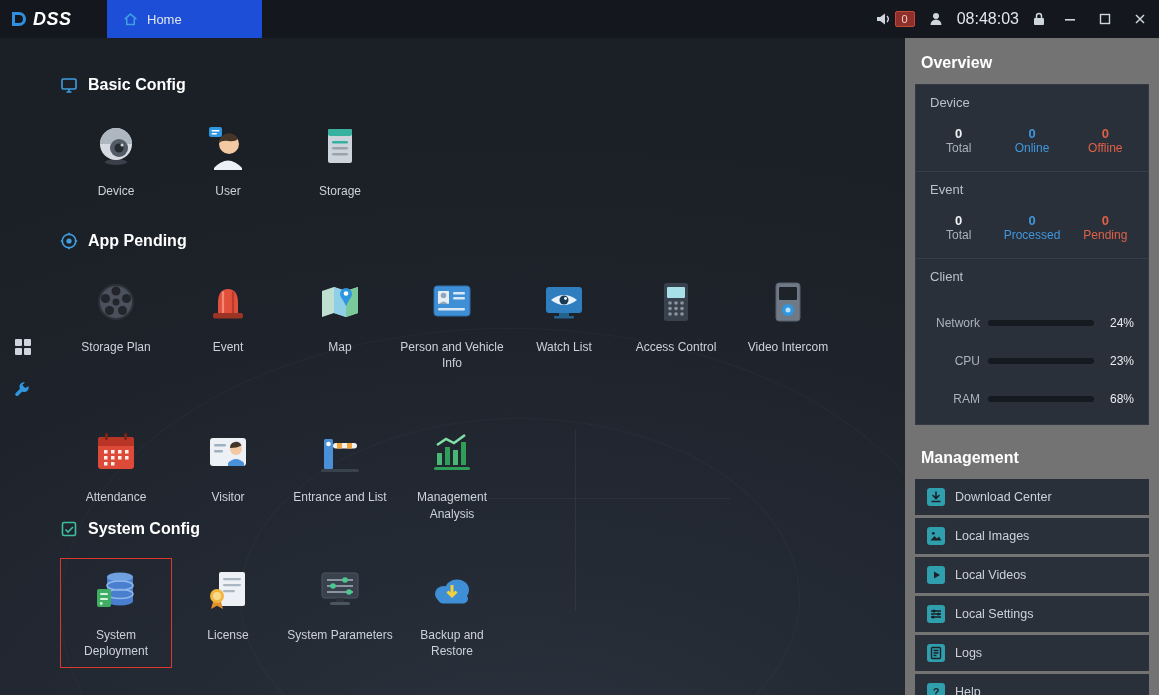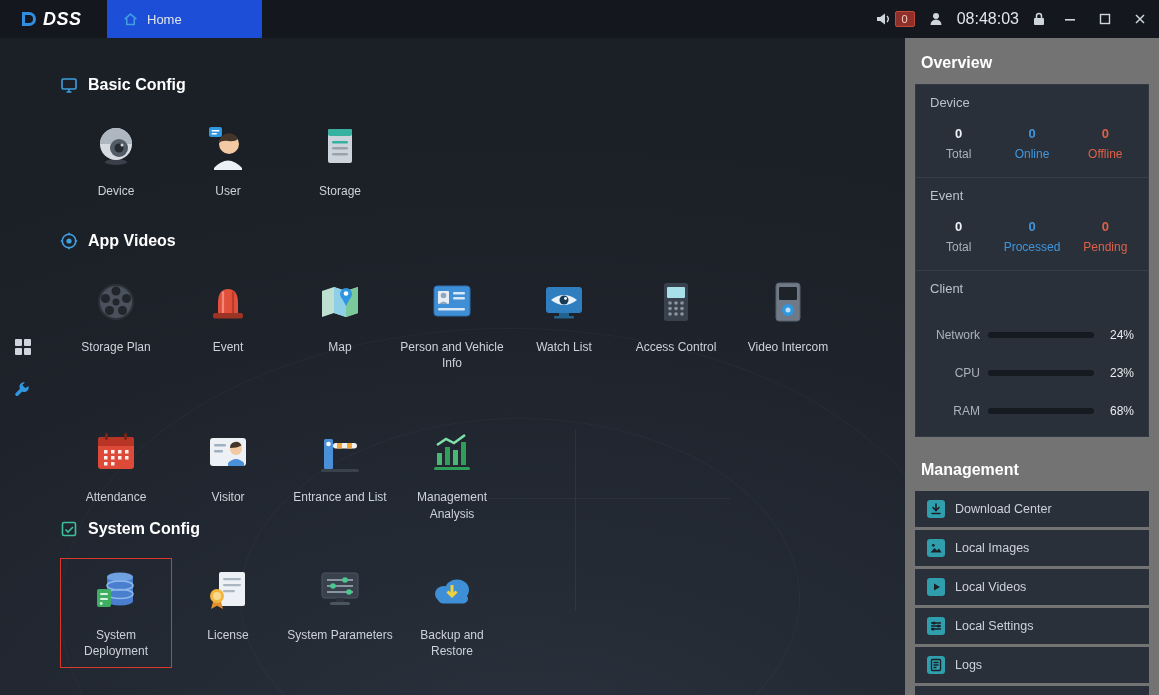--- a/index.html
+++ b/index.html
@@ -1,21 +1,21 @@
 <!DOCTYPE html>
 <html><head>
 <meta charset="utf-8">
 <style>
   *{box-sizing:border-box;margin:0;padding:0}
   html,body{width:1159px;height:695px}
   body{font-family:"Liberation Sans",sans-serif;background:#1d2129;overflow:hidden;position:relative;color:#c7ccd4}
 
   
   .titlebar{position:absolute;top:0;left:0;right:0;height:38px;background:#14171d;display:flex;align-items:center;z-index:9}
-  .logo{display:flex;align-items:center;gap:5px;width:107px;padding-left:20px}
+  .logo{display:flex;align-items:center;gap:5px;width:107px;padding-left:10px}
   .logo-text{color:#fff;font-weight:bold;font-style:italic;font-size:18px;letter-spacing:.5px}
   .tab{height:38px;min-width:155px;background:#1d4ed8;display:flex;align-items:center;gap:9px;padding:0 16px;cursor:pointer}
   .tab-label{font-size:13px;color:#e2e6ea}
   .tb-right{margin-left:auto;display:flex;align-items:center;gap:13px;padding-right:8px}
   .spk-group{display:flex;align-items:center;gap:4px}
   .badge{background:#8e3029;border:1px solid #c4473a;color:#f2cdc7;font-size:11px;line-height:14px;padding:0 6px;border-radius:2px}
   .clock{font-size:16px;color:#e2e6ea}
   .winbtn{width:22px;height:22px;display:flex;align-items:center;justify-content:center;cursor:pointer}
 
   
@@ -41,21 +41,21 @@
   
   .panel{position:absolute;top:38px;left:905px;right:0;bottom:0;background:#737373;overflow:hidden}
   .panel-title{padding:16px 16px 12px;font-size:16px;font-weight:bold;color:#fff}
   .card{margin:0 10px;background:#2a303a;border:1px solid #333a45}
   .card-sec{border-top:1px solid #373e49}
   .card-sec:first-child{border-top:none}
   .card-sec-h{padding:10px 14px 6px;font-size:13px;color:#b9c0c9}
   .stats{display:flex;padding:10px 6px 16px}
   .stat{flex:1;text-align:center}
   .stat-v{font-size:13px;font-weight:bold;color:#eef1f5}
-  .stat-l{margin-top:6px;font-size:12px;color:#aab2bc}
+  .stat-l{margin-top:0;font-size:12px;color:#aab2bc}
   .stat.blue .stat-v,.stat.blue .stat-l{color:#3f96dc}
   .stat.red .stat-v,.stat.red .stat-l{color:#dd6149}
   .meters{padding:2px 14px 18px}
   .meter{display:flex;align-items:center;gap:8px;margin-top:24px}
   .meter-l{width:50px;text-align:right;font-size:12px;color:#aab2bc}
   .track{flex:1;height:6px;background:#151920;border-radius:3px;overflow:hidden}
   .fill{height:100%;background:#2ca7b5;border-radius:3px}
   .meter-p{width:32px;text-align:right;font-size:12px;color:#e8ecf0}
   .mgmt-title{padding:24px 16px 12px;font-size:16px;font-weight:bold;color:#fff}
   .mgmt-item{margin:0 10px 3px;height:36px;background:#2a303a;display:flex;align-items:center;gap:10px;padding:0 12px;cursor:pointer}
@@ -164,21 +164,21 @@
     </div>
   </div>
 
   <div class="section sec-app">
     <div class="sec-h">
       <svg width="18" height="18" viewBox="0 0 18 18">
           <circle cx="9" cy="9" r="6.8" fill="none" stroke="#3f9fe0" stroke-width="1.6"></circle>
           <circle cx="9" cy="9" r="2.6" fill="#3f9fe0"></circle>
           <path d="M9 .8 v2.4 M9 14.8 v2.4 M.8 9 h2.4 M14.8 9 h2.4" stroke="#3f9fe0" stroke-width="1.6"></path>
         </svg>
-      <span>App Videos</span>
+      <span>App Pending</span>
     </div>
     <div class="tiles">
       <div class="tile">
         <span class="tile-icon"><svg width="50" height="50" viewBox="0 0 50 50">
               <circle cx="25" cy="25" r="17" fill="#4a515c" stroke="#2c3138" stroke-width="2"></circle>
               <circle cx="25" cy="25" r="3.5" fill="#22262c"></circle>
               <circle cx="25" cy="14" r="4.5" fill="#22262c"></circle>
               <circle cx="35.5" cy="21.5" r="4.5" fill="#22262c"></circle>
               <circle cx="31.5" cy="33.5" r="4.5" fill="#22262c"></circle>
               <circle cx="18.5" cy="33.5" r="4.5" fill="#22262c"></circle>

